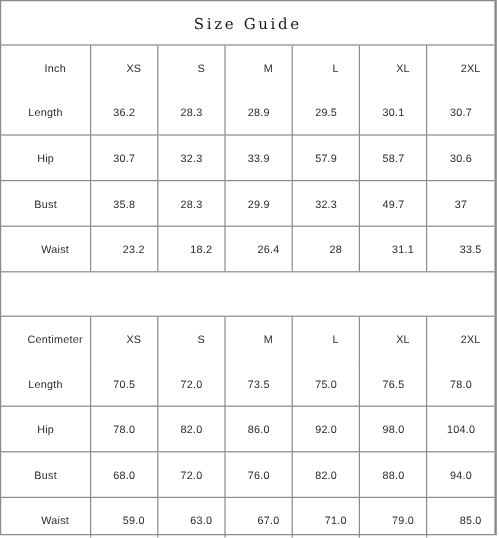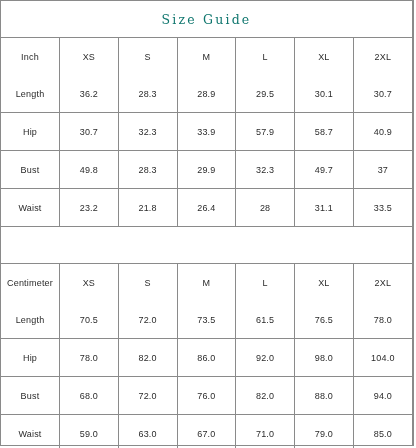--- a/index.html
+++ b/index.html
@@ -32,21 +32,21 @@
     flex: 0 0 36px;
     border-bottom: 1px solid #8a8a8a;
     display: flex;
     align-items: center;
     justify-content: center;
   }
   .title-text {
     font-family: "DejaVu Serif", "Liberation Serif", serif;
     font-size: 12.5px;
     letter-spacing: 2.2px;
-    color: #0f766e;
+    color: #0f172a;
   }
 
   
   .sg-table {
     width: 100%;
     border-collapse: collapse;
     table-layout: fixed;
   }
   .sg-table td, .sg-table th {
     border: 1px solid #8a8a8a;
@@ -61,20 +61,21 @@
     font-weight: normal;
     letter-spacing: 0.2px;
   }
   .sg-table tr td:last-child,
   .sg-table tr th:last-child {
     border-right: none;
   }
   .sg-table tr:last-child td,
   .sg-table tr:last-child th {
     border-bottom: none;
+    padding-left: 16px;
   }
   .col-label {
     width: 58px;
   }
   .hdr-cell {
     font-weight: bold;
     font-size: 9px;
     letter-spacing: 0.4px;
     color: #111111;
   }
@@ -129,35 +130,35 @@
           <td>30.1</td>
           <td>30.7</td>
         </tr>
         <tr>
           <td class="col-label row-label">Hip</td>
           <td>30.7</td>
           <td>32.3</td>
           <td>33.9</td>
           <td>57.9</td>
           <td>58.7</td>
-          <td>40.9</td>
+          <td>30.6</td>
         </tr>
         <tr>
           <td class="col-label row-label">Bust</td>
-          <td>49.8</td>
+          <td>35.8</td>
           <td>28.3</td>
           <td>29.9</td>
           <td>32.3</td>
           <td>49.7</td>
           <td>37</td>
         </tr>
         <tr>
           <td class="col-label row-label">Waist</td>
           <td>23.2</td>
-          <td>21.8</td>
+          <td>18.2</td>
           <td>26.4</td>
           <td>28</td>
           <td>31.1</td>
           <td>33.5</td>
         </tr>
       </tbody>
     </table>
   </div>
 
   <div class="spacer-band"></div>
@@ -174,21 +175,21 @@
           <th class="hdr-cell">XL</th>
           <th class="hdr-cell">2XL</th>
         </tr>
       </thead>
       <tbody>
         <tr>
           <td class="col-label row-label">Length</td>
           <td>70.5</td>
           <td>72.0</td>
           <td>73.5</td>
-          <td>61.5</td>
+          <td>75.0</td>
           <td>76.5</td>
           <td>78.0</td>
         </tr>
         <tr>
           <td class="col-label row-label">Hip</td>
           <td>78.0</td>
           <td>82.0</td>
           <td>86.0</td>
           <td>92.0</td>
           <td>98.0</td>

